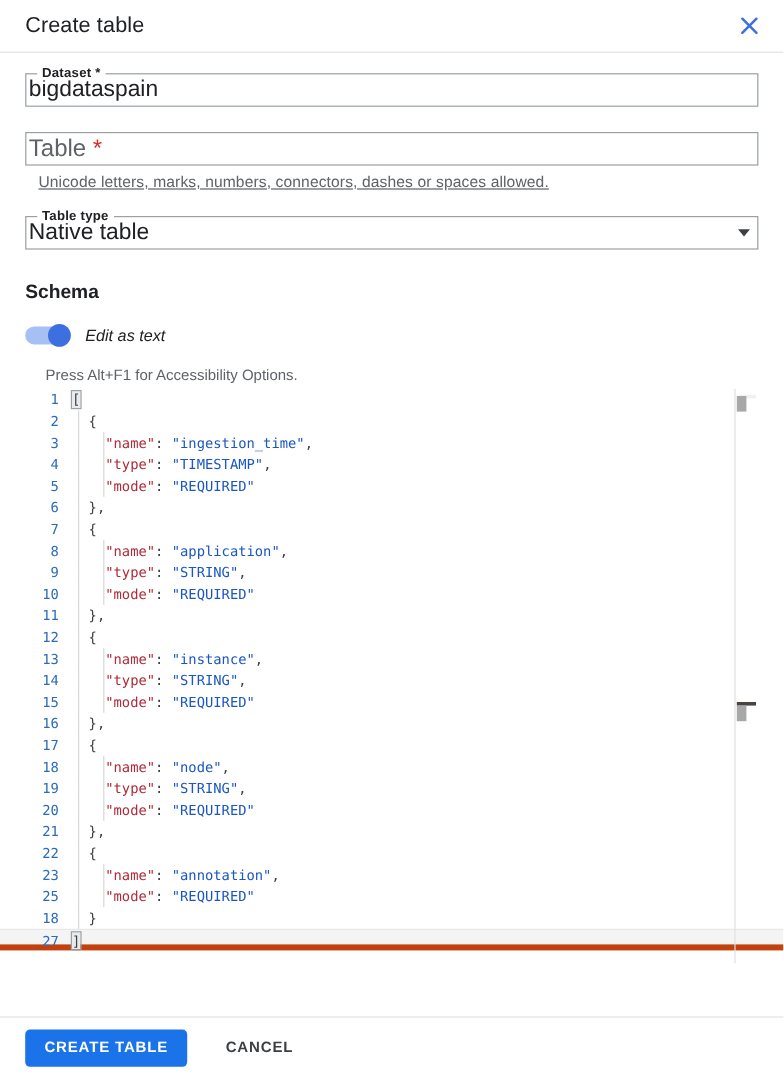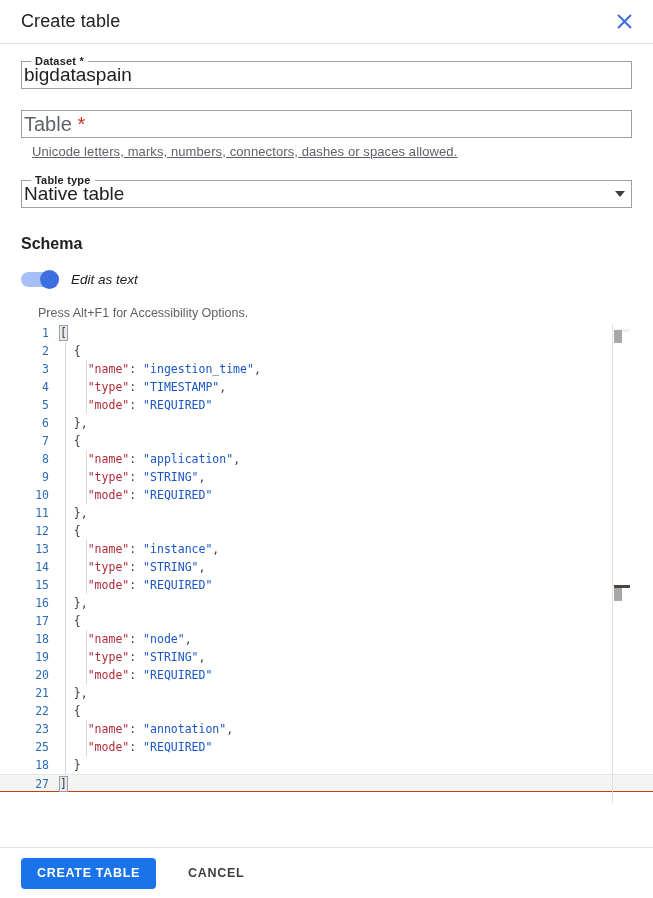--- a/index.html
+++ b/index.html
@@ -74,21 +74,21 @@
     position: relative; margin-top: 4px; margin-left: 0;
     height: 479px; overflow: hidden; background: #fff;
   }
   .editor-inner { position: relative; }
   .code-line {
     display: flex; align-items: stretch;
     height: 18px; line-height: 18px;
     font-family: "DejaVu Sans Mono", monospace; font-size: 11.5px;
     white-space: pre;
   }
-  .code-line.active { background: #f4f4f4; border-top: 1px solid #e8e8e8; border-bottom: 1px solid #c2410c; }
+  .code-line.active { background: #f4f4f4; border-top: 1px solid #e8e8e8; border-bottom: 5px solid #c2410c; }
   .lnum {
     width: 60px; flex: 0 0 60px; text-align: right; padding-right: 11px;
     color: #2b6cb8; font-family: "DejaVu Sans Mono", monospace; font-size: 11.5px;
     user-select: none;
   }
   .code-text { position: relative; flex: 1; color: #3c4043; }
   .k { color: #b02a37; }
   .s { color: #1a56c4; }
   .p { color: #3c4043; }
   .guide {

